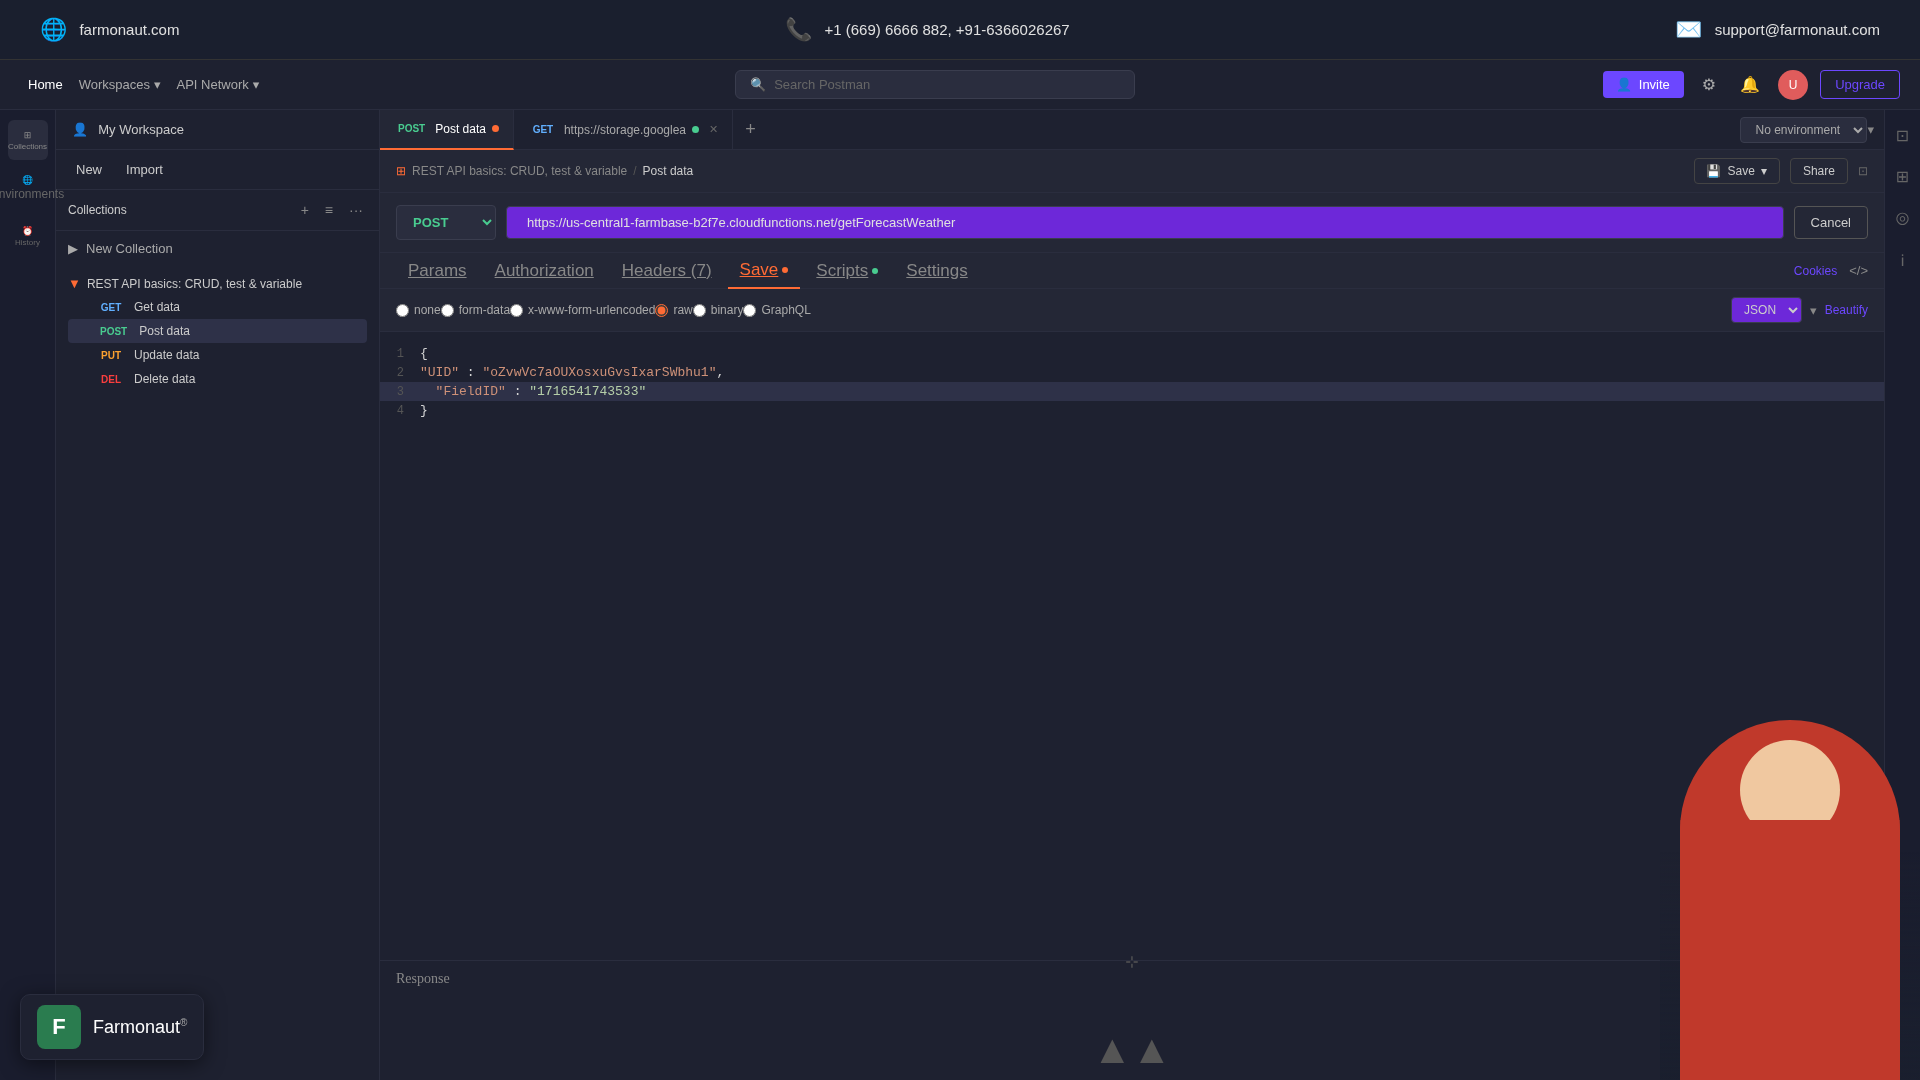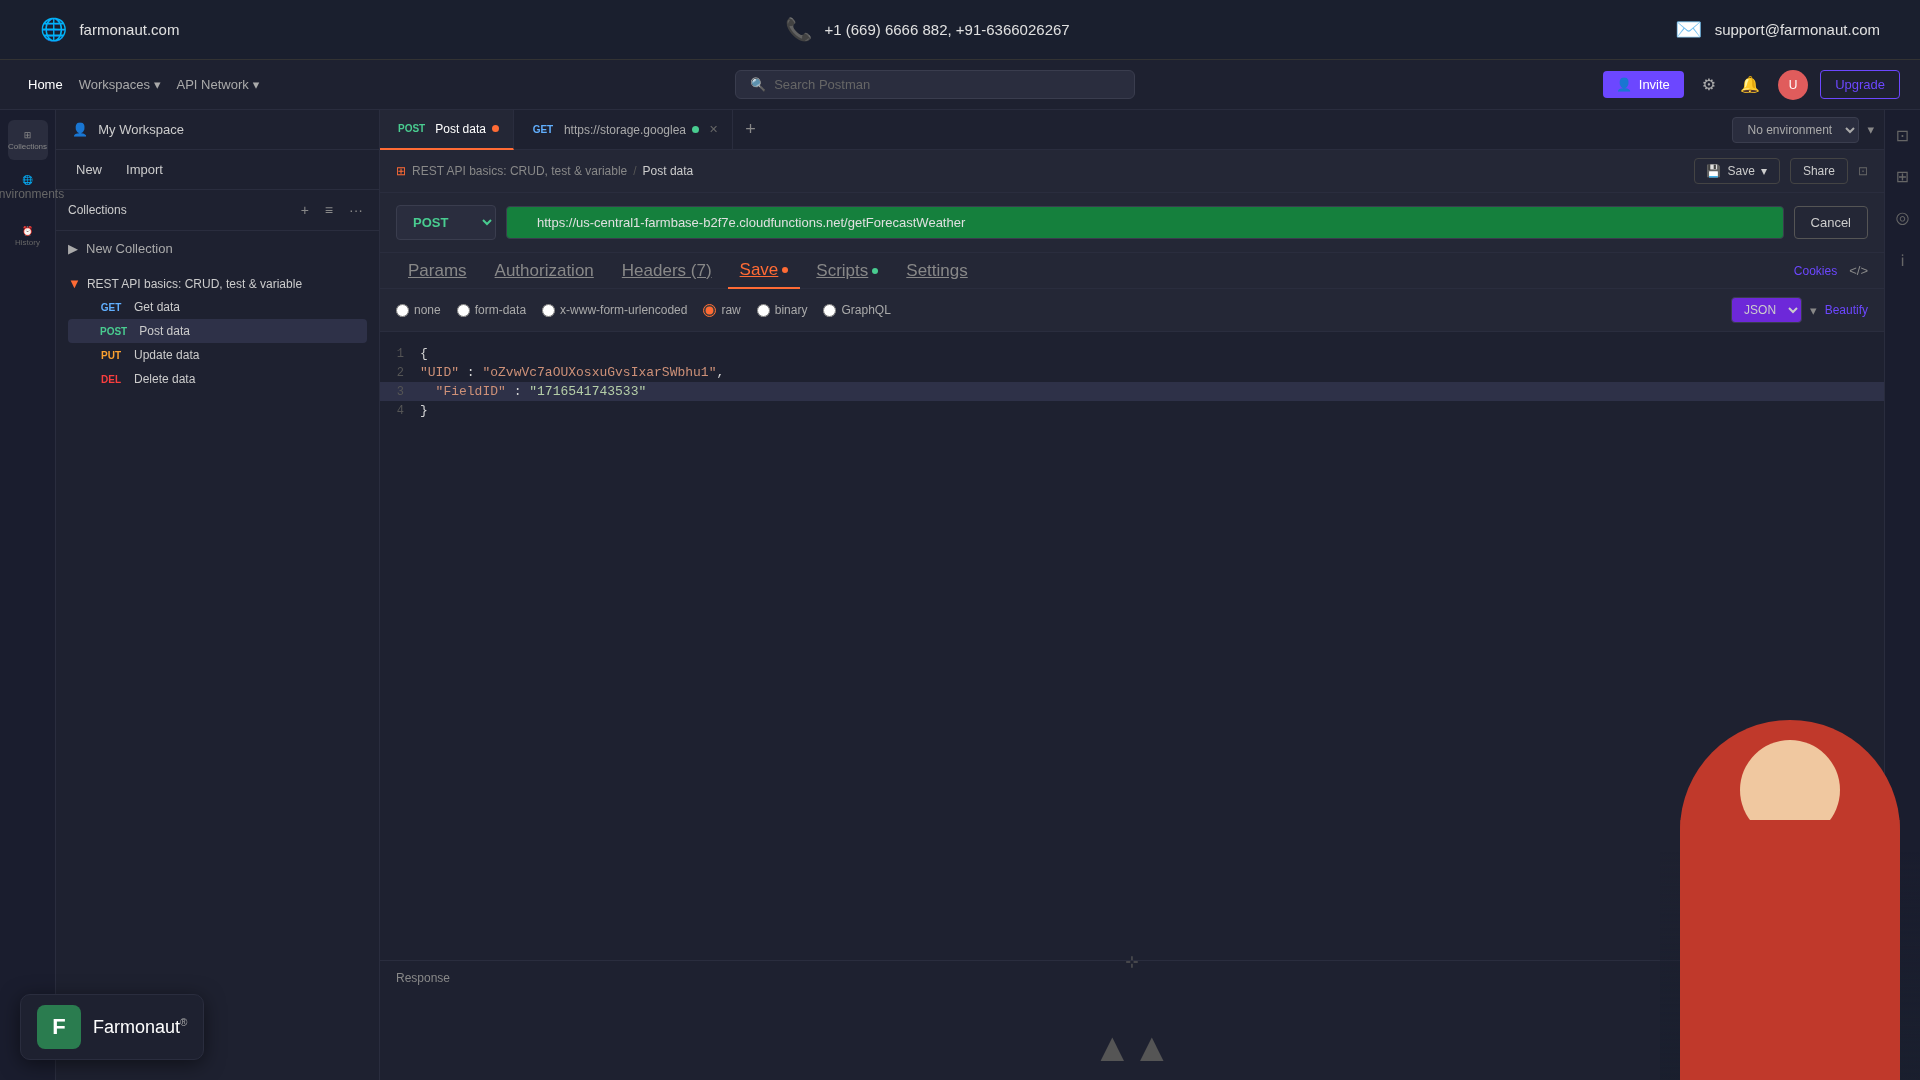--- a/index.html
+++ b/index.html
@@ -211,21 +211,21 @@
     .tab-close { color: #666; font-size: 11px; margin-left: 4px; }
     .tab-new-btn {
       background: none; border: none;
       color: #888; cursor: pointer;
       font-size: 18px;
       padding: 0 12px;
       height: 40px;
     }
     .tabs-right {
       margin-left: auto;
-      display: flex; align-items: center; gap: 8px;
+      display: flex; align-items: center; gap: 0;
       padding-right: 10px;
     }
     .env-select {
       background: #2a2d3e;
       border: 1px solid #3a3d4e;
       color: #aaa;
       border-radius: 4px;
       padding: 4px 10px;
       font-size: 12px;
       cursor: pointer;
@@ -271,25 +271,25 @@
       color: #49cc90;
       border-radius: 4px;
       padding: 8px 12px;
       font-size: 13px;
       font-weight: 600;
       cursor: pointer;
       width: 100px;
     }
     .url-input {
       flex: 1;
-      background: #15803d;
+      background: #6d28d9;
       border: 1px solid #3a3d4e;
       color: #e0e0e0;
       border-radius: 4px;
-      padding: 8px 30px;
+      padding: 8px 20px;
       font-size: 13px;
     }
     .cancel-btn {
       background: none; border: 1px solid #555;
       color: #ccc; border-radius: 4px;
       padding: 8px 16px; cursor: pointer; font-size: 13px; text-align: right;
     }
 
     
     .request-tabs {
@@ -309,21 +309,20 @@
     .req-tab.active { color: #ff6b35; border-bottom: 2px solid #ff6b35; }
     .req-tab .dot { width: 6px; height: 6px; border-radius: 50%; margin-left: 4px; }
     .req-tab .dot.orange { background: #ff6b35; }
     .req-tab .dot.green { background: #49cc90; }
     .req-tab-right { margin-left: auto; color: #6c47ff; font-size: 12px; cursor: pointer; }
 
     
     .body-options {
       display: flex; align-items: center;
       padding: 8px 16px;
-      gap: 16px;
       border-bottom: 1px solid #2a2d3e;
     }
     .radio-option {
       display: flex; align-items: center; gap: 5px;
       color: #aaa; font-size: 12px; cursor: pointer;
     }
     .radio-option input { accent-color: #ff6b35; }
     .json-select-group {
       margin-left: auto;
       display: flex; align-items: center; gap: 8px;
@@ -371,21 +370,21 @@
 
     
     .response-area {
       height: 120px;
       background: #1e2130;
       border-top: 1px solid #2a2d3e;
       position: relative;
     }
     .response-header {
       padding: 10px 16px;
-      color: #888; font-size: 12px;
+      color: #888; font-size: 14px; font-family: Liberation Serif, serif;
     }
     .resize-handle {
       position: absolute;
       top: -3px; left: 0; right: 0;
       height: 6px;
       cursor: row-resize;
       display: flex; justify-content: center; align-items: center;
     }
     .resize-icon { color: #555; font-size: 16px; }
     .sending-text {

